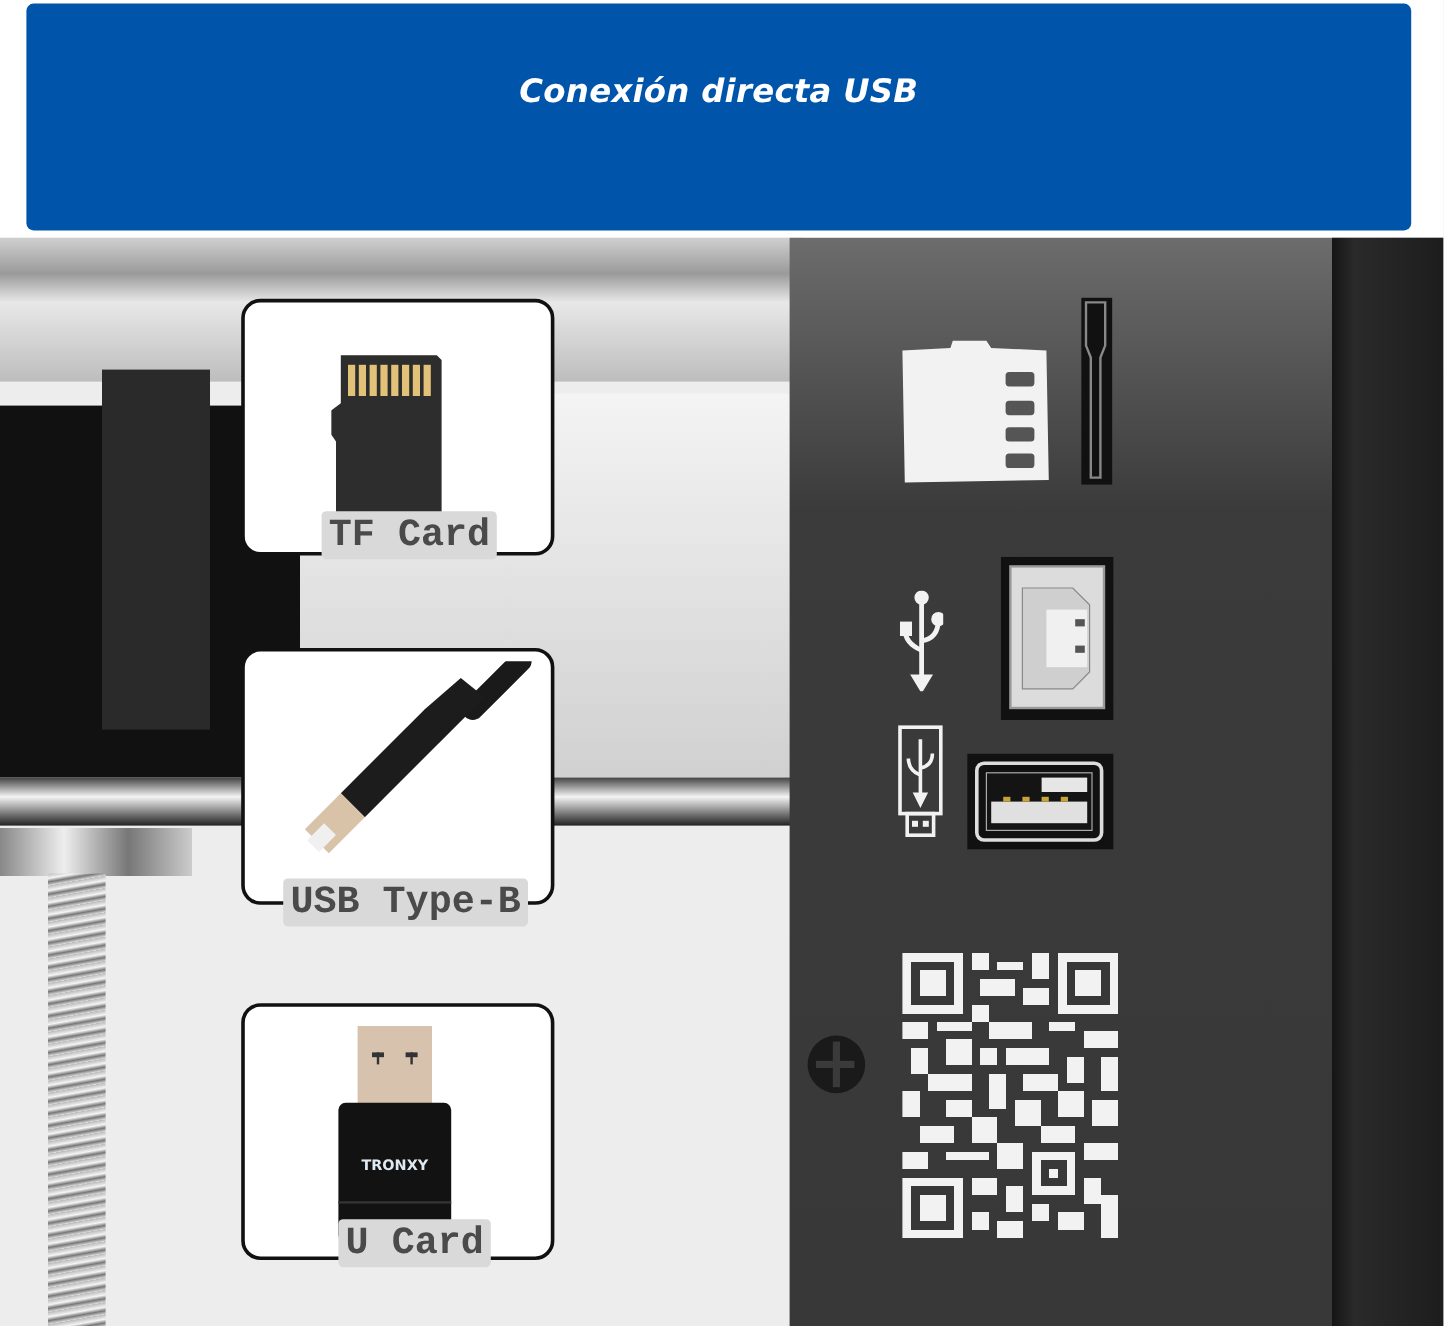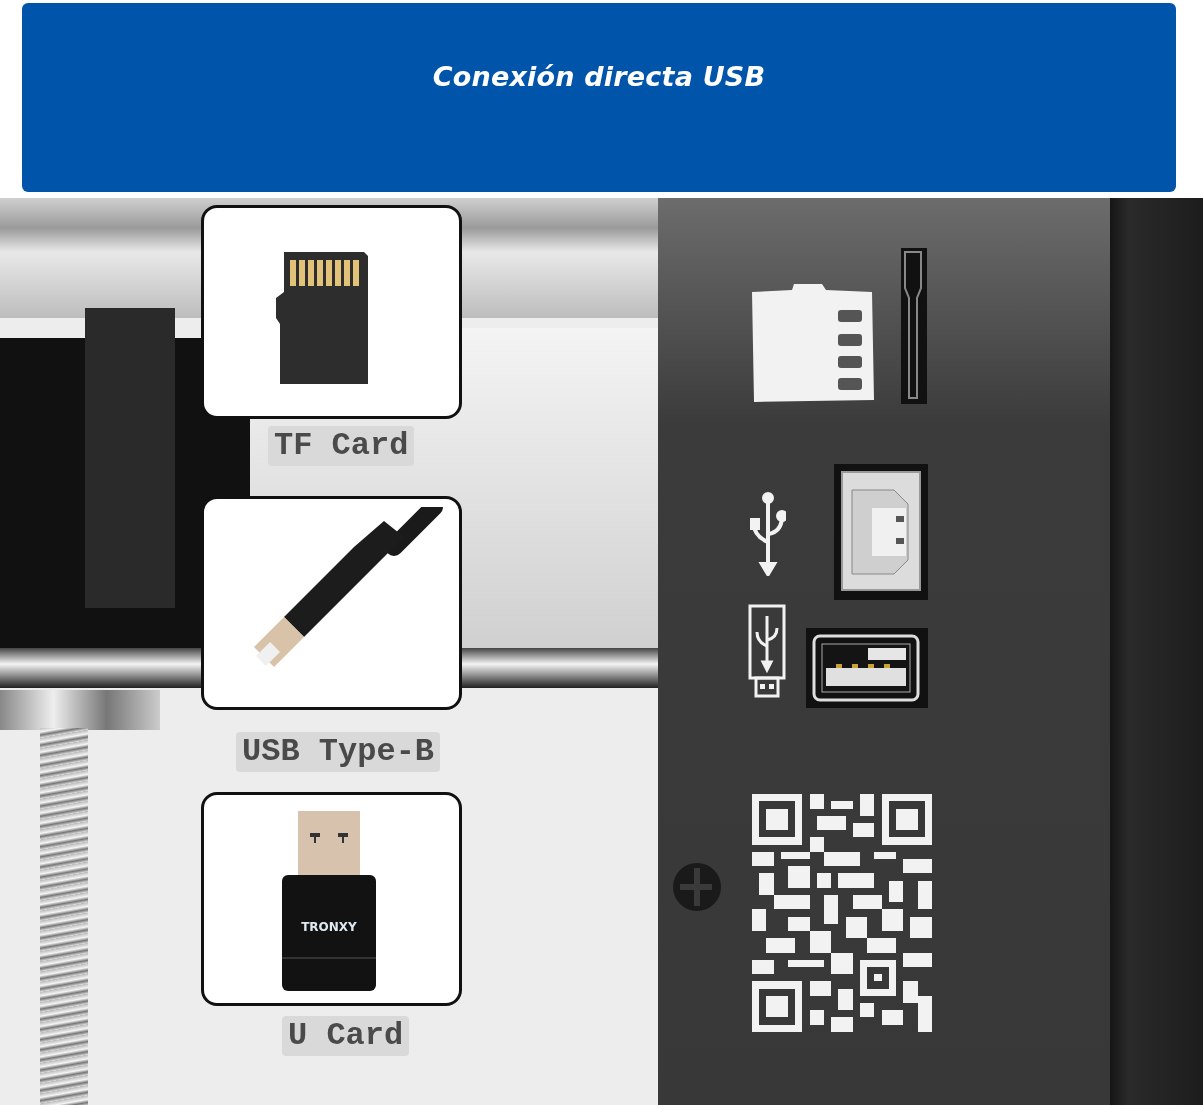--- a/index.html
+++ b/index.html
@@ -54,21 +54,21 @@
     .panel {
       position: absolute; left: 658px; top: 0; width: 545px; height: 907px;
       background: linear-gradient(180deg, #6c6c6c 0%, #3b3b3b 25%, #383838 100%);
     }
     .panel-side {
       position: absolute; left: 1110px; top: 0; width: 93px; height: 907px;
       background: linear-gradient(90deg, #151515 0%, #2a2a2a 20%, #1d1d1d 100%);
     }
     .callout {
       position: absolute; left: 201px; width: 261px; background: #fff;
-      border: 3px solid #111; border-radius: 16px; box-sizing: border-box;
+      border: 3px solid #111; border-radius: 16px; box-sizing: border-box; margin-top: 44px;
     }
     .callout.tf { top: 7px; height: 214px; }
     .callout.usbb { top: 298px; height: 214px; }
     .callout.udisk { top: 594px; height: 214px; }
     .label {
       position: absolute; background: #d9d9d9; color: #4a4a4a;
       font-weight: bold; font-size: 32px; padding: 0 6px; border-radius: 4px;
       line-height: 40px; font-family: Liberation Mono, monospace;
     }
     .label.tf { left: 268px; top: 228px; }

